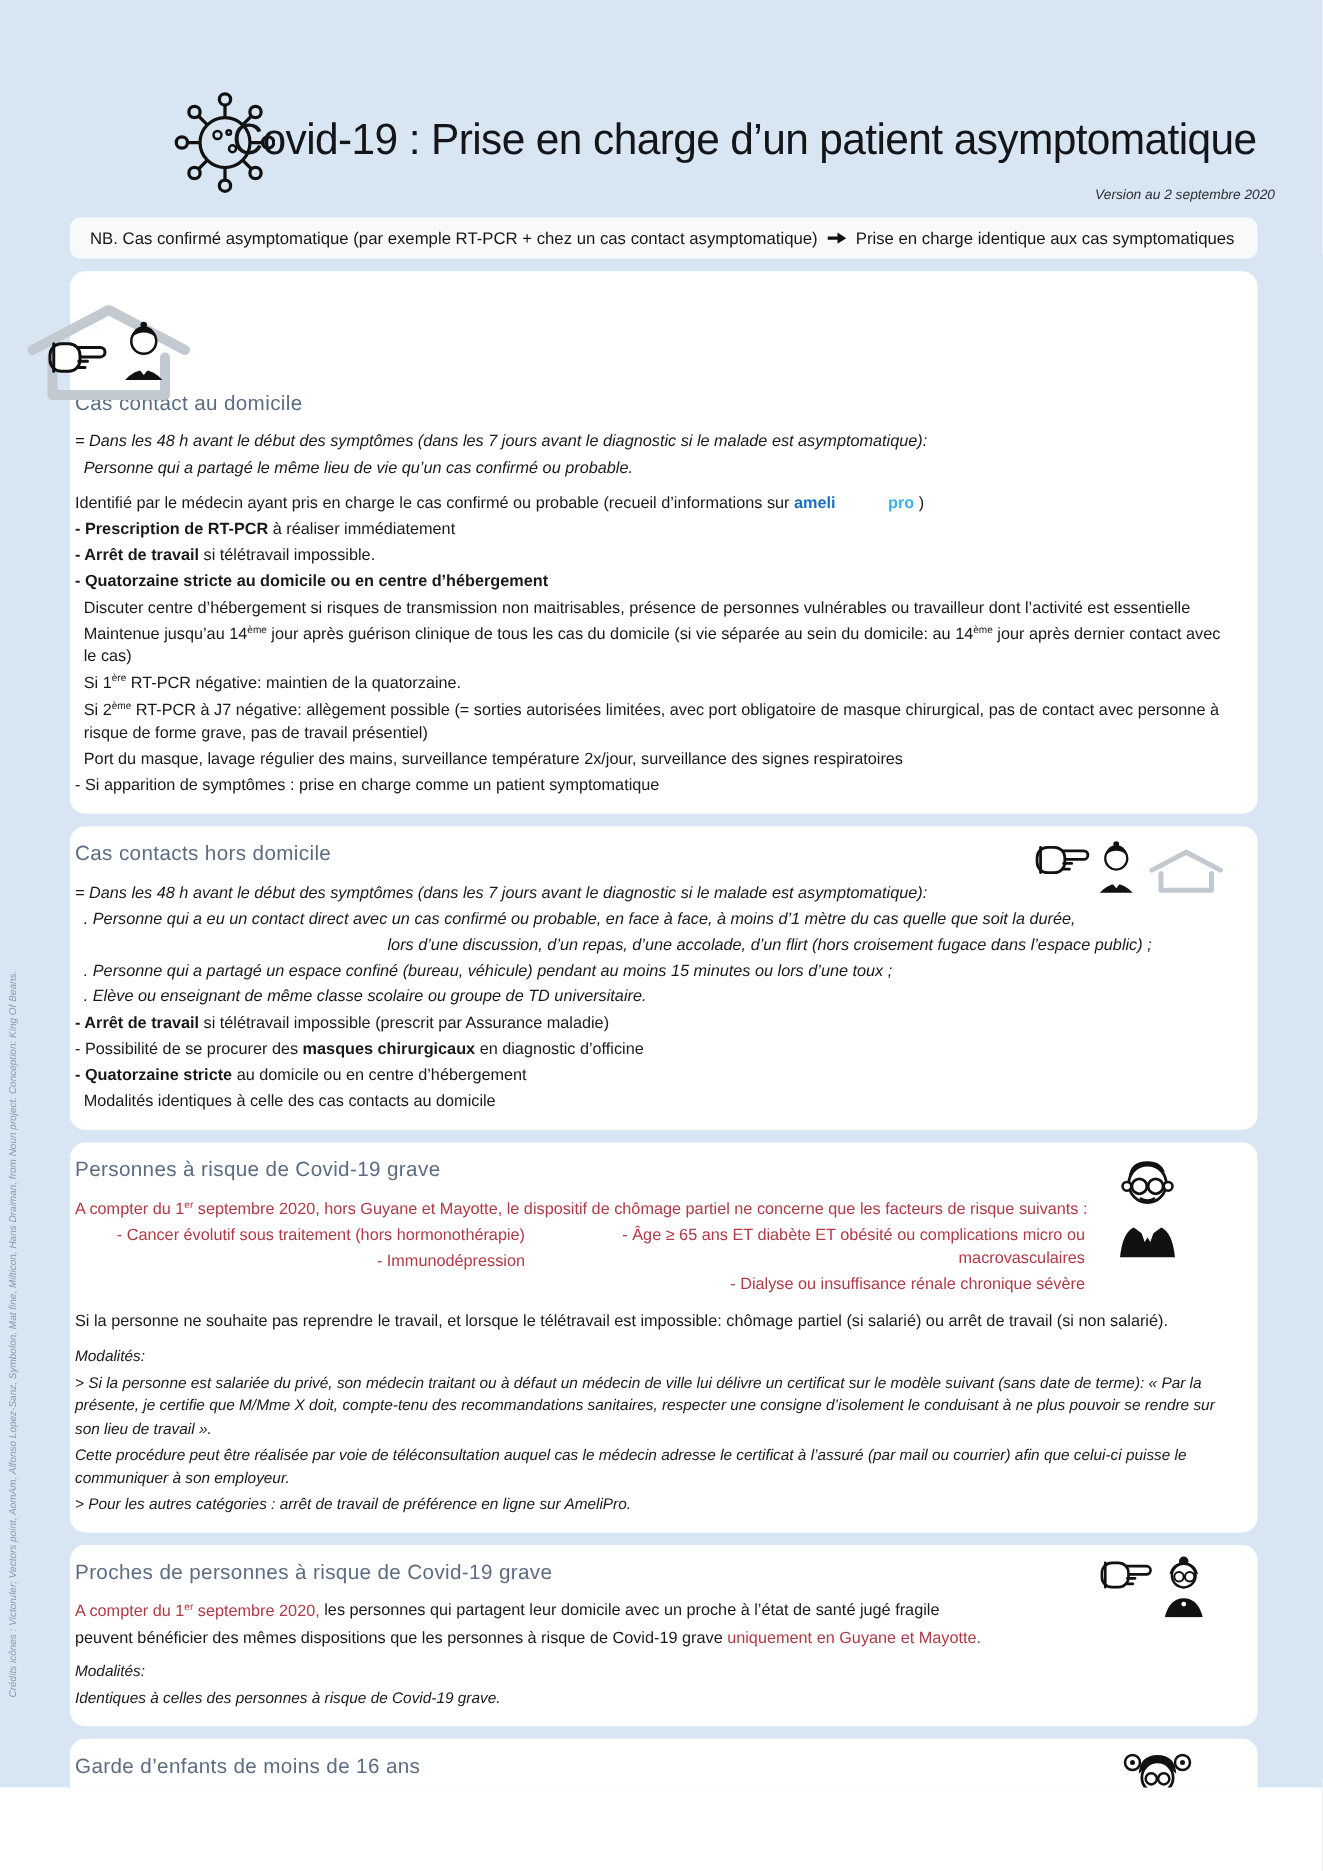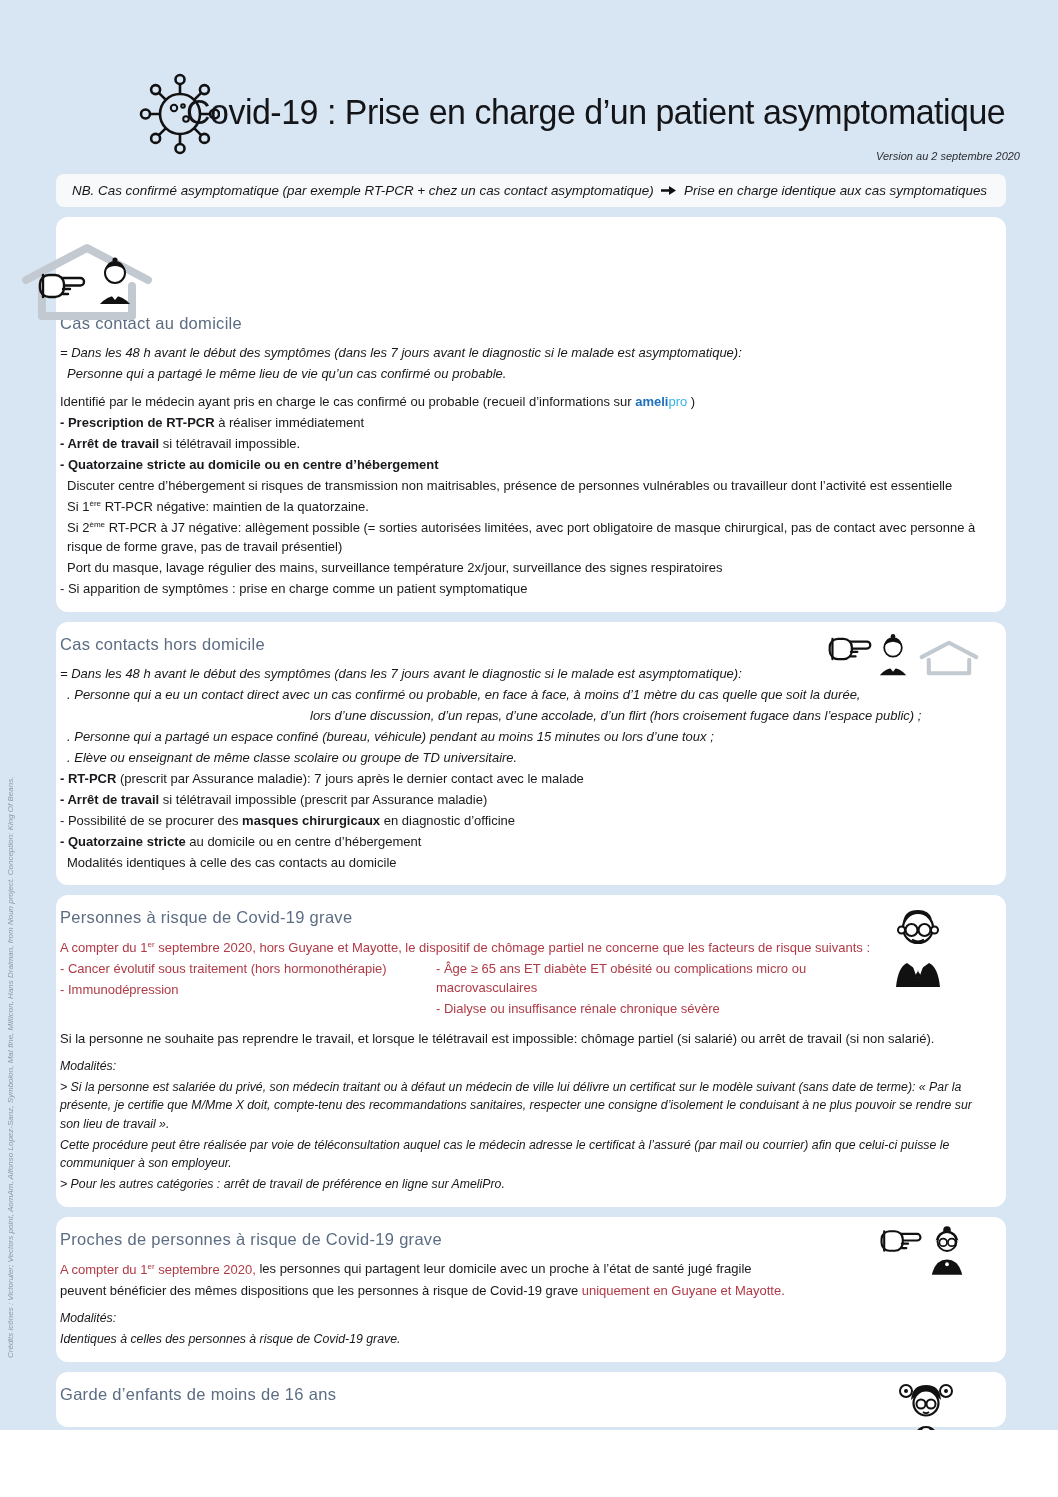--- a/index.html
+++ b/index.html
@@ -5,35 +5,35 @@
   html,body{margin:0;padding:0;}
   body{font-family:"Liberation Sans",sans-serif;color:#18191c;}
   .page{position:relative;width:1058px;height:1430px;background:#4c1d95;overflow:hidden;}
   .blue{background:#d8e5f3;min-height:1461px;box-sizing:border-box;padding-bottom:4px;}
   
   .header{position:relative;height:170px;}
   .virus{position:absolute;left:138px;top:56px;}
   .title{position:absolute;left:186px;top:92px;font-size:35px;letter-spacing:-0.5px;color:#141518;white-space:nowrap;transform:scaleX(.97);transform-origin:left;}
   .version{position:absolute;right:38px;top:150px;font-size:11px;font-style:italic;color:#2b2e33;}
   
-  .nb{margin:4px 52px 0 56px;background:#f7f9fb;border-radius:8px;padding:9px 16px;font-size:13.4px;font-style:italic;color:#16171a;}
+  .nb{margin:4px 52px 0 56px;background:#f7f9fb;border-radius:8px;padding:9px 16px;font-size:13.4px;color:#16171a;}
   .card{position:relative;margin:10px 52px 0 56px;background:#ffffff;border-radius:12px;padding:9px 18px 11px 4px;font-size:13px;line-height:1.42;}
   .card h2{margin:2px 0 9px 0;font-size:16.5px;font-weight:normal;color:#5c6c82;letter-spacing:.3px;}
   .it{font-style:italic;}
   .b{font-weight:bold;text-align:center;}
   .red{color:#b03a46;}
   p{margin:0 0 2.5px 0;}
   .gap{margin-top:9px;}
   .ind{padding-left:7px;}
   .ind2{padding-left:250px;}
   sup{font-size:.62em;}
   .ameli-a{color:#1c6fba;font-weight:bold;text-decoration:none;}
-  .ameli-b{color:#36b3e5;font-weight:normal;}
+  .ameli-b{color:#36b3e5;font-weight:bold;margin-left:42px;}
   .small-it{font-size:12.3px;font-style:italic;line-height:1.5;}
-  .cols{display:flex;gap:16px;margin-top:2px;}
+  .cols{display:flex;gap:16px;margin-top:2px;text-align:right;}
   .col-l{width:360px;}
   .col-r{flex:1;padding-right:120px;}
   .icon{position:absolute;}
   .icon-house{position:relative;width:138px;height:84px;}
   .icon-house>svg.house{position:absolute;left:0;top:0;}
   .icon-house .hand{position:absolute;left:18px;top:28px;}
   .icon-house .person{position:absolute;right:24px;top:16px;}
   .icon-row{display:flex;align-items:flex-start;gap:4px;}
   .credits{position:absolute;left:6px;top:888px;height:470px;writing-mode:vertical-rl;transform:rotate(180deg);font-size:8px;font-style:italic;color:#8d99ad;white-space:nowrap;}
   .arrow-svg{vertical-align:-1px;margin:0 4px;}
@@ -102,20 +102,21 @@
     <h2>Cas contact au domicile</h2>
     <p class="it">= Dans les 48 h avant le début des symptômes (dans les 7 jours avant le diagnostic si le malade est asymptomatique):</p>
     <p class="it ind">Personne qui a partagé le même lieu de vie qu’un cas confirmé ou probable.</p>
     <p class="gap">
       <span>Identifié par le médecin ayant pris en charge le cas confirmé ou probable (recueil d’informations sur </span><a href="#" class="ameli-a"><span>ameli</span><span class="ameli-b">pro</span></a><span> )</span>
     </p>
     <p><span class="b">- Prescription de RT-PCR</span><span> à réaliser immédiatement</span></p>
     <p><span class="b">- Arrêt de travail</span><span> si télétravail impossible.</span></p>
     <p><span class="b">- Quatorzaine stricte au domicile ou en centre d’hébergement</span></p>
     <p class="ind">Discuter centre d’hébergement si risques de transmission non maitrisables, présence de personnes vulnérables ou travailleur dont l’activité est essentielle</p>
+    <p class="ind"><span>Maintenue jusqu’au 14</span><sup>ème</sup><span> jour après guérison clinique de tous les cas du domicile (si vie séparée au sein du domicile: au 14</span><sup>ème</sup><span> jour après dernier contact avec le cas)</span></p>
     <p class="ind"><span>Si 1</span><sup>ère</sup><span> RT-PCR négative: maintien de la quatorzaine.</span></p>
     <p class="ind"><span>Si 2</span><sup>ème</sup><span> RT-PCR à J7 négative: allègement possible (= sorties autorisées limitées, avec port obligatoire de masque chirurgical, pas de contact avec personne à risque de forme grave, pas de travail présentiel)</span></p>
     <p class="ind">Port du masque, lavage régulier des mains, surveillance température 2x/jour, surveillance des signes respiratoires</p>
     <p>- Si apparition de symptômes : prise en charge comme un patient symptomatique</p>
   </div>
 
   <div class="card">
     <div class="icon icon-row" style="right:26px;top:10px;">
       <svg width="48" height="34" viewBox="0 0 52 36">
         <g fill="#fff" stroke="#111" stroke-width="2.4" stroke-linejoin="round" stroke-linecap="round">
@@ -137,21 +138,20 @@
               <path d="M24 46 V76 H114 V46"></path>
         </g>
       </svg>
     </div>
     <h2>Cas contacts hors domicile</h2>
     <p class="it">= Dans les 48 h avant le début des symptômes (dans les 7 jours avant le diagnostic si le malade est asymptomatique):</p>
     <p class="it ind">. Personne qui a eu un contact direct avec un cas confirmé ou probable, en face à face, à moins d’1 mètre du cas quelle que soit la durée,</p>
     <p class="it ind2">lors d’une discussion, d’un repas, d’une accolade, d’un flirt (hors croisement fugace dans l’espace public) ;</p>
     <p class="it ind">. Personne qui a partagé un espace confiné (bureau, véhicule) pendant au moins 15 minutes ou lors d’une toux ;</p>
     <p class="it ind">. Elève ou enseignant de même classe scolaire ou groupe de TD universitaire.</p>
-    <p><span class="b">- RT-PCR</span><span> (prescrit par Assurance maladie): 7 jours après le dernier contact avec le malade</span></p>
     <p><span class="b">- Arrêt de travail</span><span> si télétravail impossible (prescrit par Assurance maladie)</span></p>
     <p><span>- Possibilité de se procurer des </span><span class="b">masques chirurgicaux</span><span> en diagnostic d’officine</span></p>
     <p><span class="b">- Quatorzaine stricte</span><span> au domicile ou en centre d’hébergement</span></p>
     <p class="ind">Modalités identiques à celle des cas contacts au domicile</p>
   </div>
 
   <div class="card">
     <div class="icon" style="right:58px;top:8px;">
       <svg width="60" height="84" viewBox="0 0 60 84">
         <path d="M15 20 q1 -13 15 -13 q11 0 14 9 q-7 -4 -13 -4 q-12 0 -16 8 z" fill="#111"></path>

